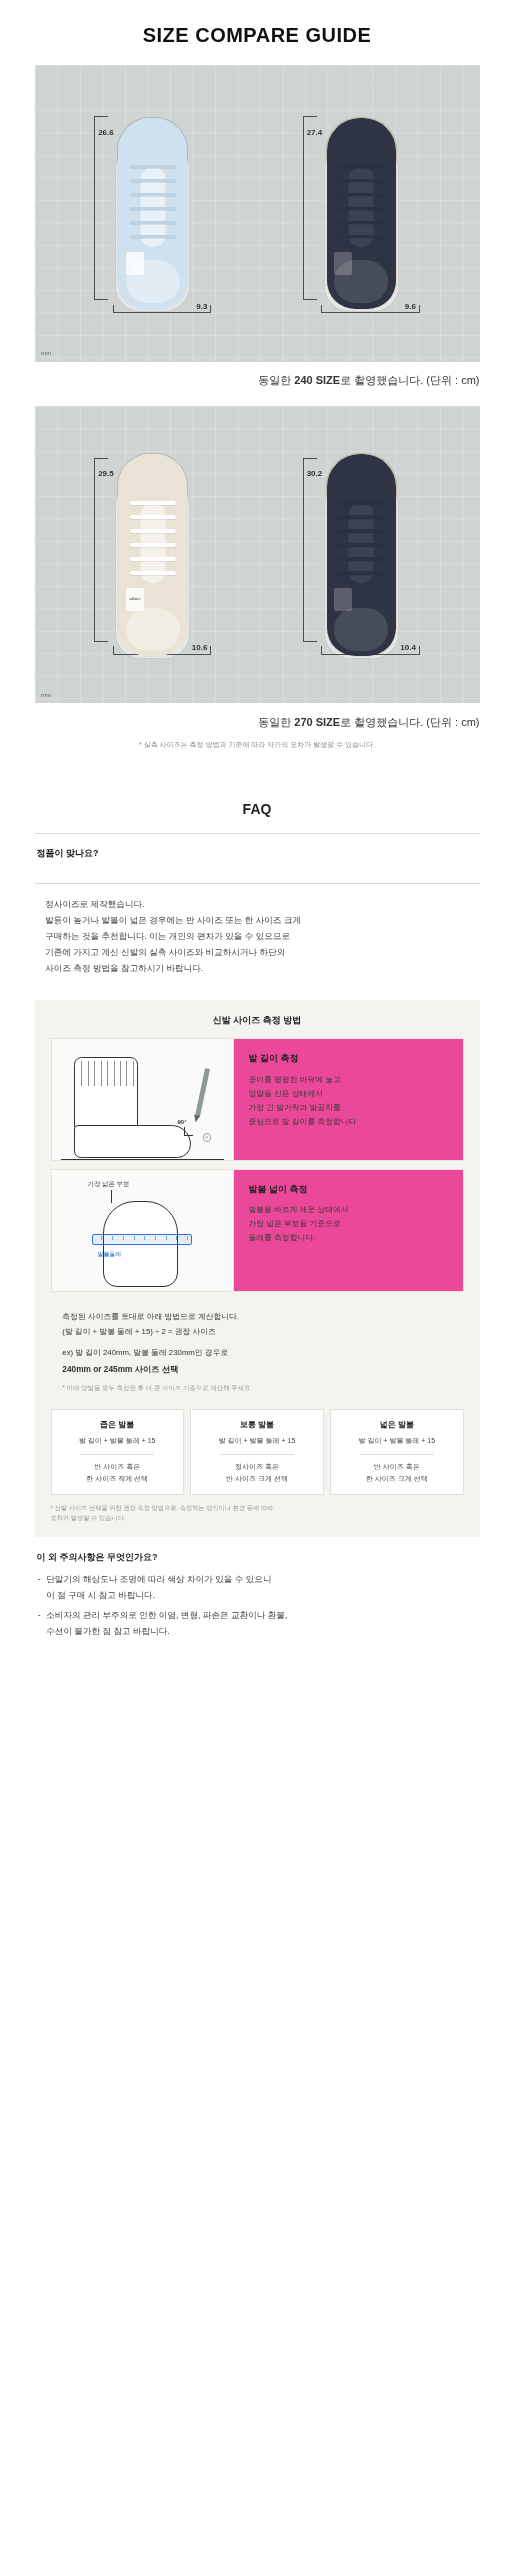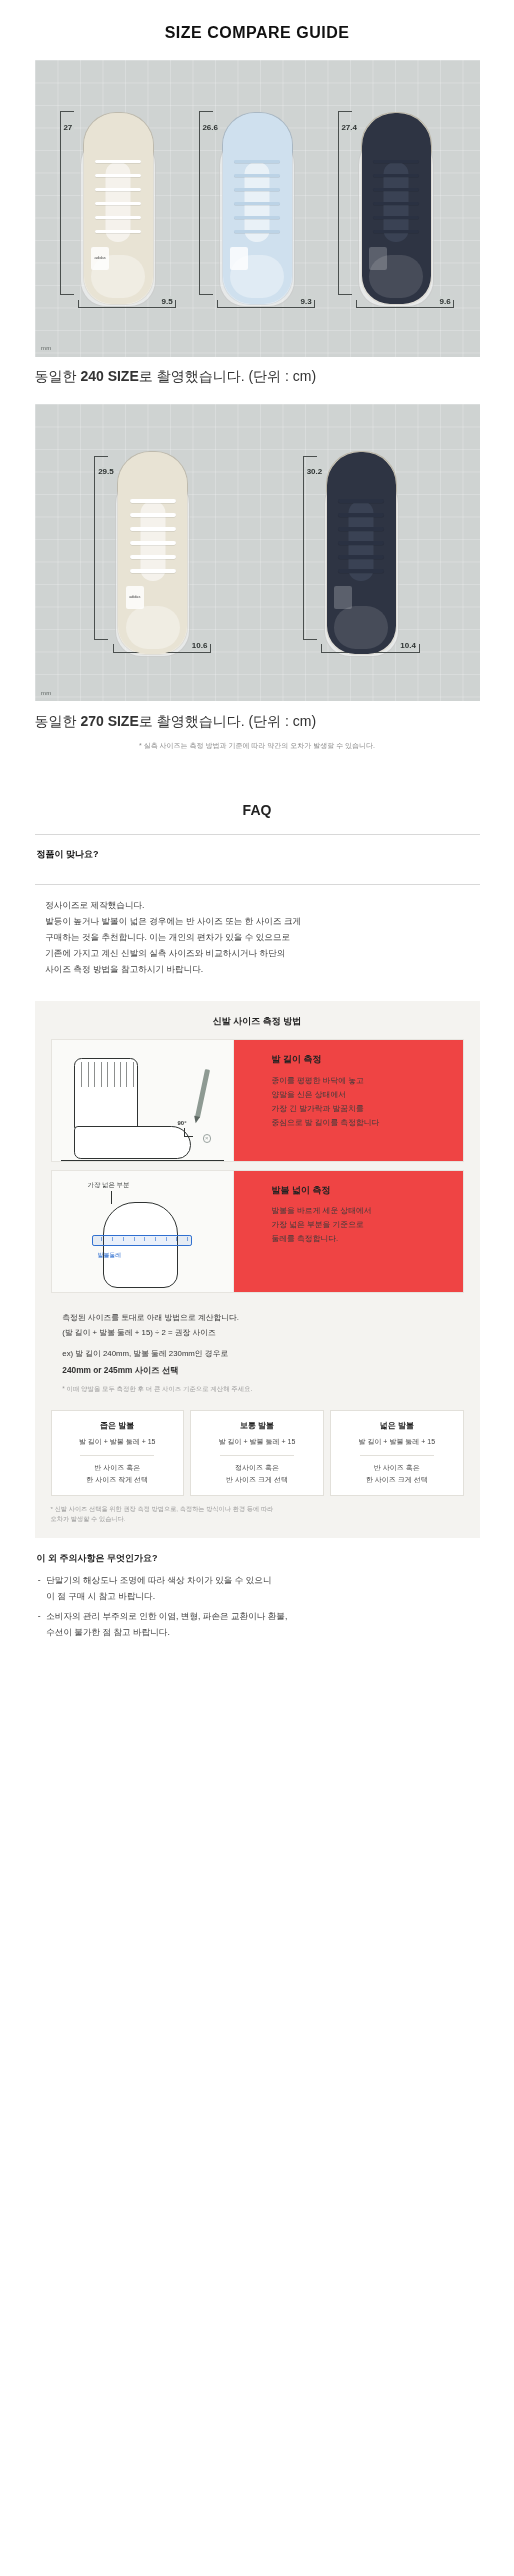--- a/index.html
+++ b/index.html
@@ -14,21 +14,21 @@
     width: 514px;
     min-height: 2576px;
     margin: 0 auto;
     position: relative;
     background: #fff;
   }
 
   
   .main-title {
     text-align: center;
-    font-size: 16px;
+    font-size: 20px;
     font-weight: bold;
     letter-spacing: 0.5px;
     padding-top: 23.6px;
     padding-bottom: 18px;
     color: #111;
   }
 
   
   .photo-block {
     width: 445px;
@@ -190,22 +190,22 @@
     background: rgba(255,255,255,0.8);
     z-index: 4;
     font-size: 3.8px;
     color: #444;
     text-align: center;
     line-height: 23.6px;
     overflow: hidden;
   }
 
   .caption {
-    text-align: left;
-    font-size: 14px;
+    text-align: right;
+    font-size: 11px;
     color: #333;
     padding: 11.8px 0 0 0;
   }
   .caption b { font-weight: bold; }
 
   .note-small {
     text-align: center;
     font-size: 7px;
     color: #8a8a8a;
     padding-top: 9.6px;
@@ -254,24 +254,23 @@
   .guide-card-title {
     text-align: center;
     font-size: 9px;
     font-weight: bold;
     padding-bottom: 10.7px;
   }
   .guide-row {
     display: flex;
     width: 413px;
     margin: 0 auto 7.5px auto;
-    background: #ef4444;
+    background: #ec4899;
     border: 0.5px solid #e6e4df;
     min-height: 123px;
-    gap: 23px;
   }
   .guide-ill {
     width: 182px;
     position: relative;
     background: #fafaf8;
     border-right: 0.5px solid #eeece7;
     overflow: hidden;
   }
   .guide-text {
     flex: 1;
@@ -475,43 +474,20 @@
 <div class="page">
 
   <div class="main-title">SIZE COMPARE GUIDE</div>
 
   <div class="photo-block">
     <div class="photo-frame">
       <div class="grid-bg"></div>
 
       <div class="shoe-row">
 
-        <div class="shoe-col">
-          <div class="meas-v">
-            <span class="meas-v-label">27</span>
-          </div>
-          <div class="shoe" style="background:#e8e3d4;">
-            <div class="sole"></div>
-            <div class="upper" style="background:#e8e3d4;"></div>
-            <div class="tongue"></div>
-            <div class="laces">
-              <i style="top:0px;background:#ffffff;"></i>
-                <i style="top:14px;background:#ffffff;"></i>
-              <i style="top:28px;background:#ffffff;"></i>
-                <i style="top:42px;background:#ffffff;"></i>
-              <i style="top:56px;background:#ffffff;"></i>
-                <i style="top:70px;background:#ffffff;"></i>
-            </div>
-            <div class="toecap"></div>
-            <div class="logo">adidas</div>
-          </div>
-          <div class="meas-h">
-            <span class="meas-h-label">9.5</span>
-          </div>
-        </div>
 
         <div class="shoe-col">
           <div class="meas-v">
             <span class="meas-v-label">26.6</span>
           </div>
           <div class="shoe" style="background:#cfe0ee;">
             <div class="sole"></div>
             <div class="upper" style="background:#cfe0ee;"></div>
             <div class="tongue"></div>
             <div class="laces">

